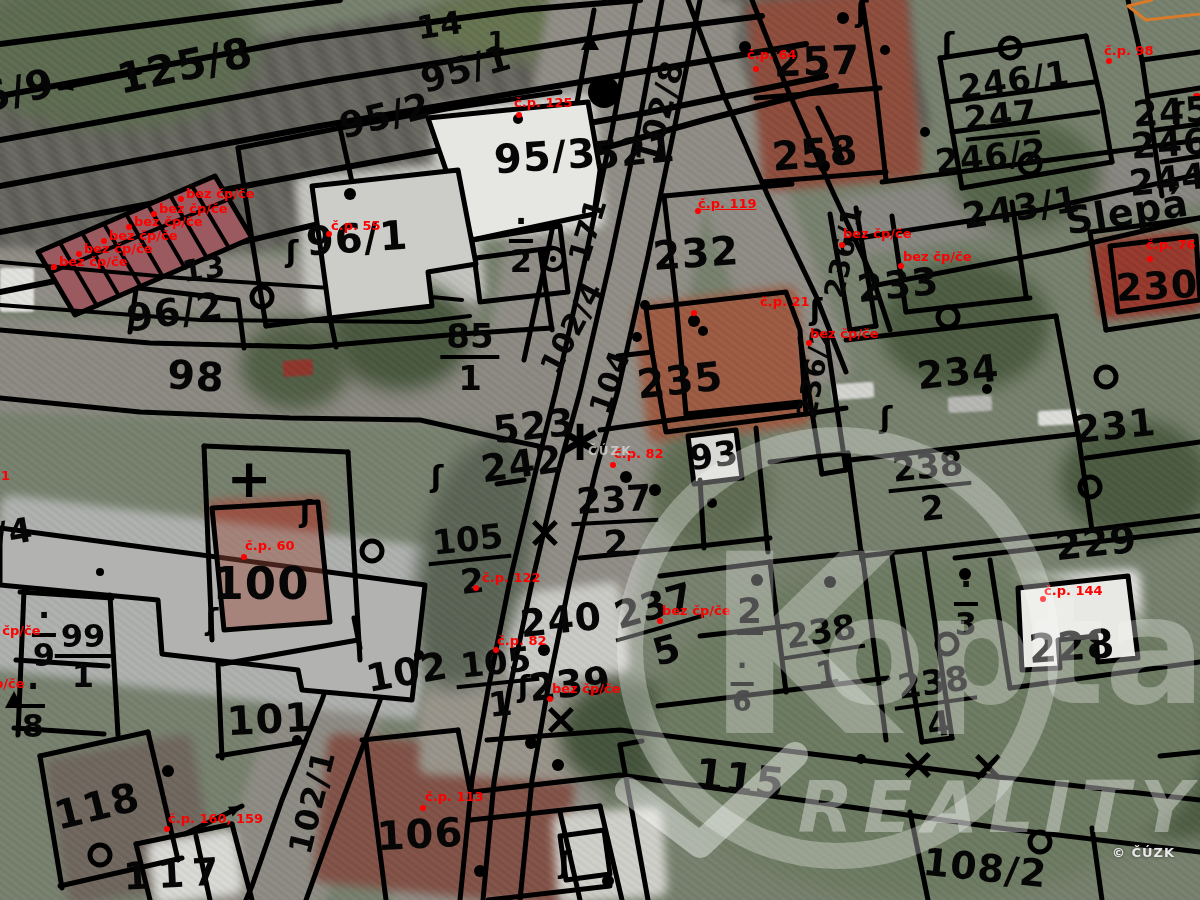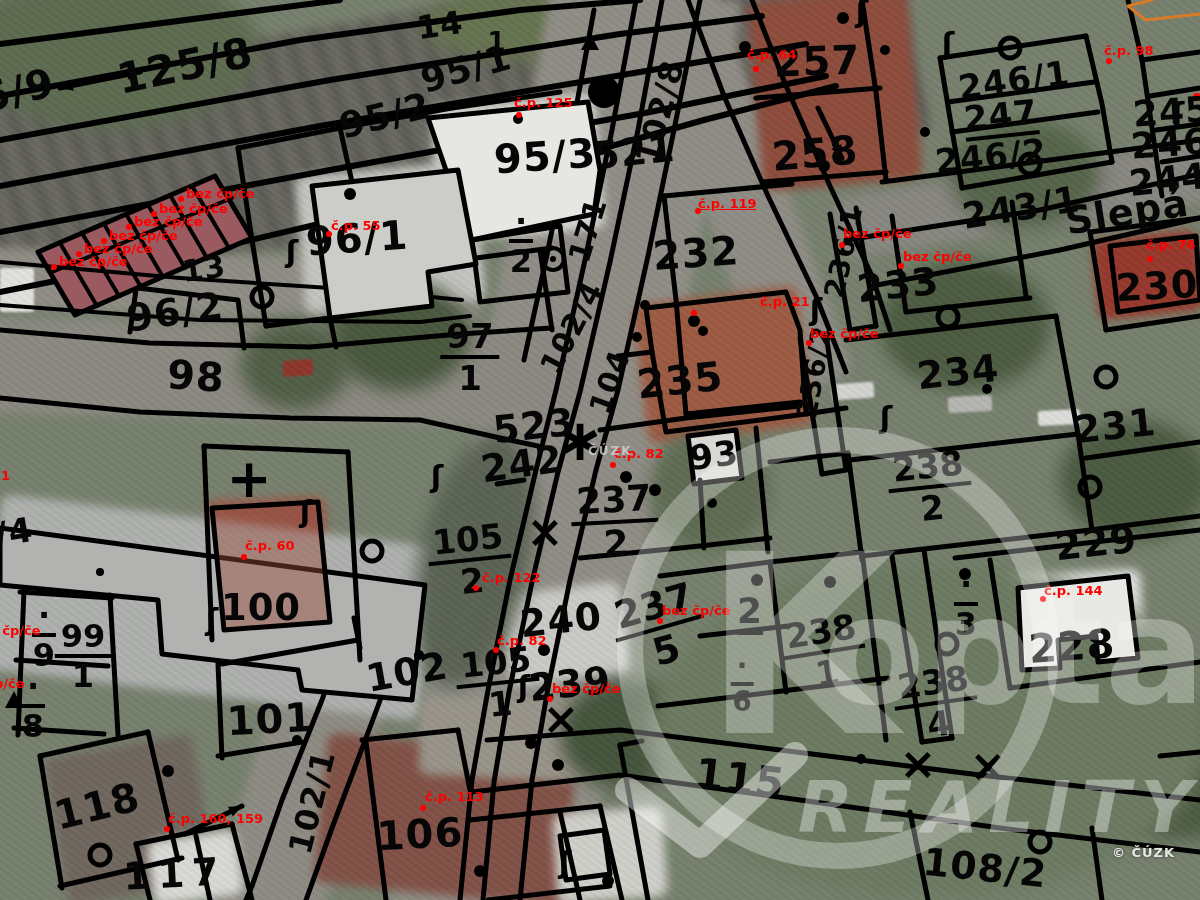--- a/index.html
+++ b/index.html
@@ -335,32 +335,32 @@
       <div class="lbl" style="left: 561px; top: 620px; font-size: 38px; transform: translate(-50%, -50%) rotate(-6deg);">240</div>
       <div class="lbl" style="left: 570px; top: 684px; font-size: 38px; transform: translate(-50%, -50%) rotate(-6deg);">239</div>
       <div class="lbl u" style="left: 750px; top: 614px; font-size: 36px; transform: translate(-50%, -50%) rotate(0deg);">2</div>
       <div class="lbl" style="left: 740px; top: 779px; font-size: 42px; transform: translate(-50%, -50%) rotate(7deg);">115</div>
       <div class="lbl" style="left: 270px; top: 719px; font-size: 40px; transform: translate(-50%, -50%) rotate(-3deg);">101</div>
       <div class="lbl" style="left: 97px; top: 806px; font-size: 40px; transform: translate(-50%, -50%) rotate(-14deg);">118</div>
       <div class="lbl" style="left: 175px; top: 874px; font-size: 38px; transform: translate(-50%, -50%) rotate(-3deg); letter-spacing: 8px;">117</div>
       <div class="lbl" style="left: 420px; top: 834px; font-size: 40px; transform: translate(-50%, -50%) rotate(-3deg);">106</div>
       <div class="lbl" style="left: 407px; top: 672px; font-size: 38px; transform: translate(-50%, -50%) rotate(-10deg);">102</div>
       <div class="lbl" style="left: 312px; top: 802px; font-size: 32px; transform: translate(-50%, -50%) rotate(-76deg);">102/1</div>
-      <div class="lbl" style="left: 261px; top: 607px; font-size: 37px; transform: translate(-50%, -50%) rotate(0deg);">100</div>
+      <div class="lbl" style="left: 261px; top: 583px; font-size: 45px; transform: translate(-50%, -50%) rotate(0deg);">100</div>
       <div class="lbl" style="left: 196px; top: 376px; font-size: 40px; transform: translate(-50%, -50%) rotate(4deg);">98</div>
       <div class="lbl" style="left: 357px; top: 238px; font-size: 40px; transform: translate(-50%, -50%) rotate(-4deg);">96/1</div>
       <div class="lbl" style="left: 175px; top: 312px; font-size: 38px; transform: translate(-50%, -50%) rotate(-8deg);">96/2</div>
       <div class="lbl" style="left: 204px; top: 269px; font-size: 30px; transform: translate(-50%, -50%) rotate(-8deg);">13</div>
       <div class="lbl" style="left: 985px; top: 868px; font-size: 38px; transform: translate(-50%, -50%) rotate(6deg);">108/2</div>
       <div class="lbl" style="left: 14px; top: 532px; font-size: 34px; transform: translate(-50%, -50%) rotate(-10deg);">/4</div>
       <div class="lbl" style="left: 588px; top: 230px; font-size: 30px; transform: translate(-50%, -50%) rotate(-73deg);">171</div>
       <div class="lbl" style="left: 572px; top: 328px; font-size: 30px; transform: translate(-50%, -50%) rotate(-62deg);">102/4</div>
       <div class="lbl" style="left: 610px; top: 382px; font-size: 30px; transform: translate(-50%, -50%) rotate(-70deg);">104</div>
       <div class="frac" style="left: 470px; top: 357px; font-size: 34px; transform: translate(-50%, -50%) rotate(0deg);">
-        <span class="num">97</span>
+        <span class="num">85</span>
         <span class="den">1</span>
       </div>
       <div class="frac" style="left: 470px; top: 560px; font-size: 34px; transform: translate(-50%, -50%) rotate(-6deg);">
         <span class="num">105</span>
         <span class="den">2</span>
       </div>
       <div class="frac" style="left: 498px; top: 683px; font-size: 34px; transform: translate(-50%, -50%) rotate(-6deg);">
         <span class="num">105</span>
         <span class="den">1</span>
       </div>

